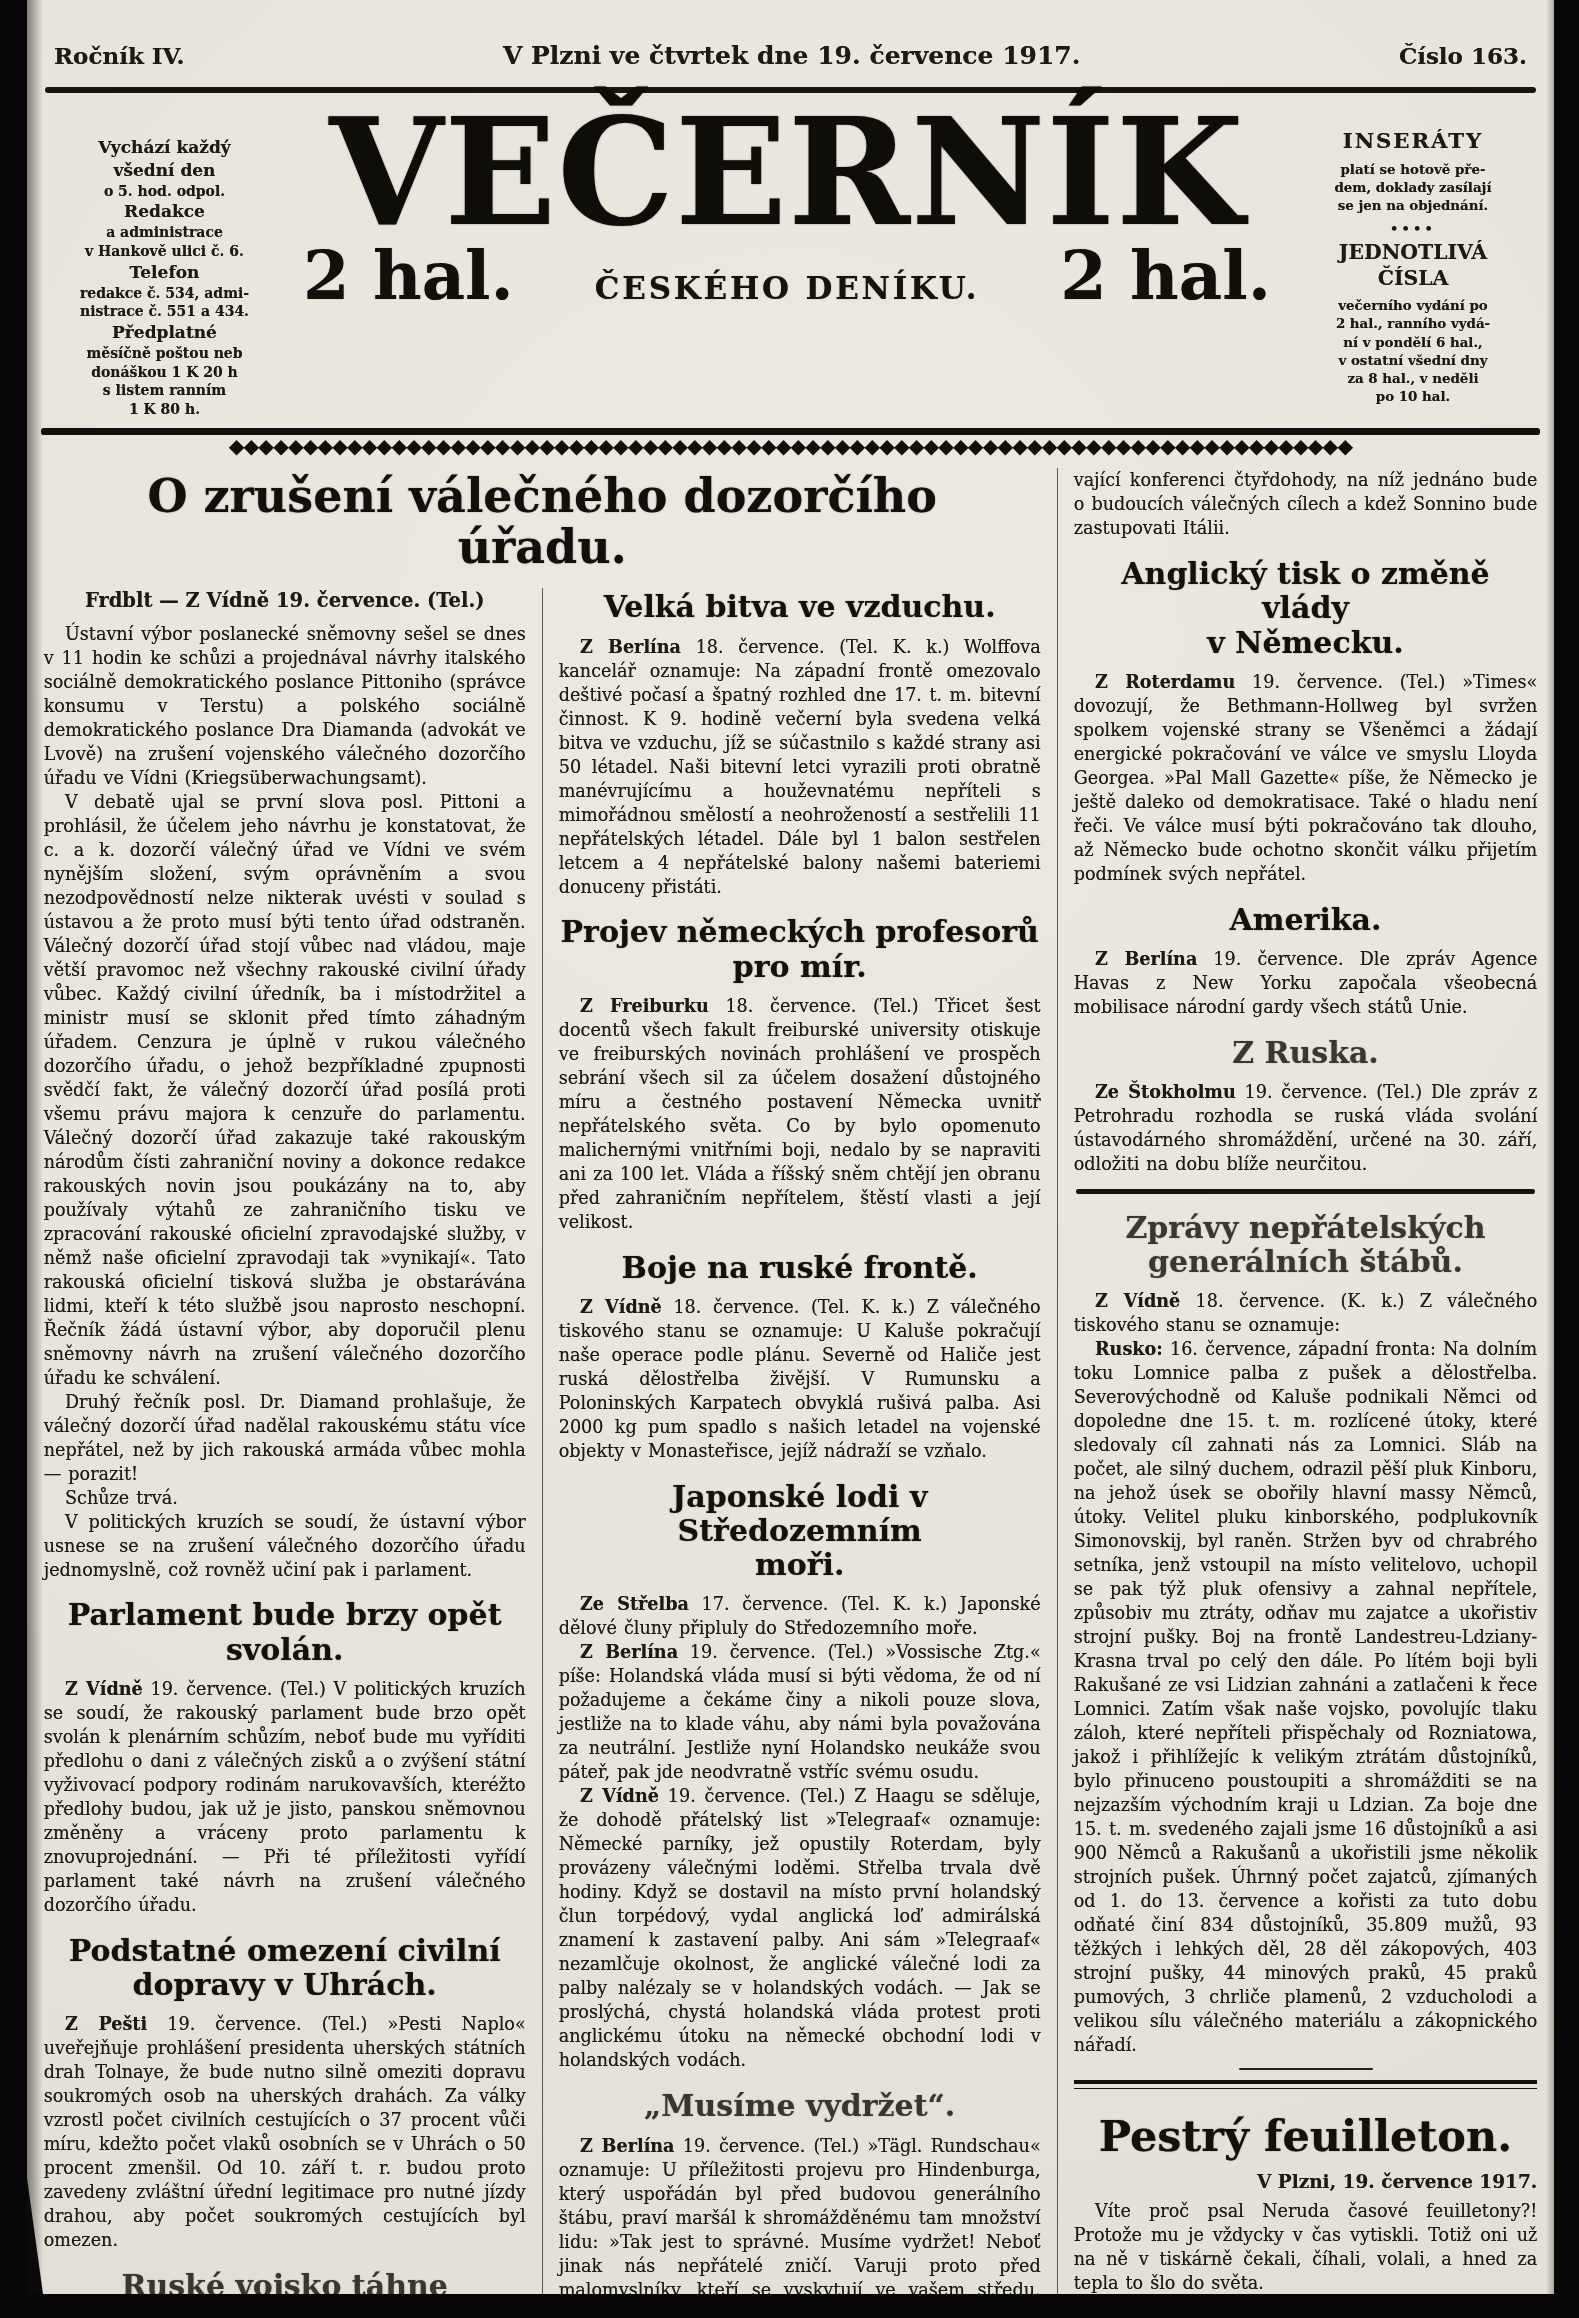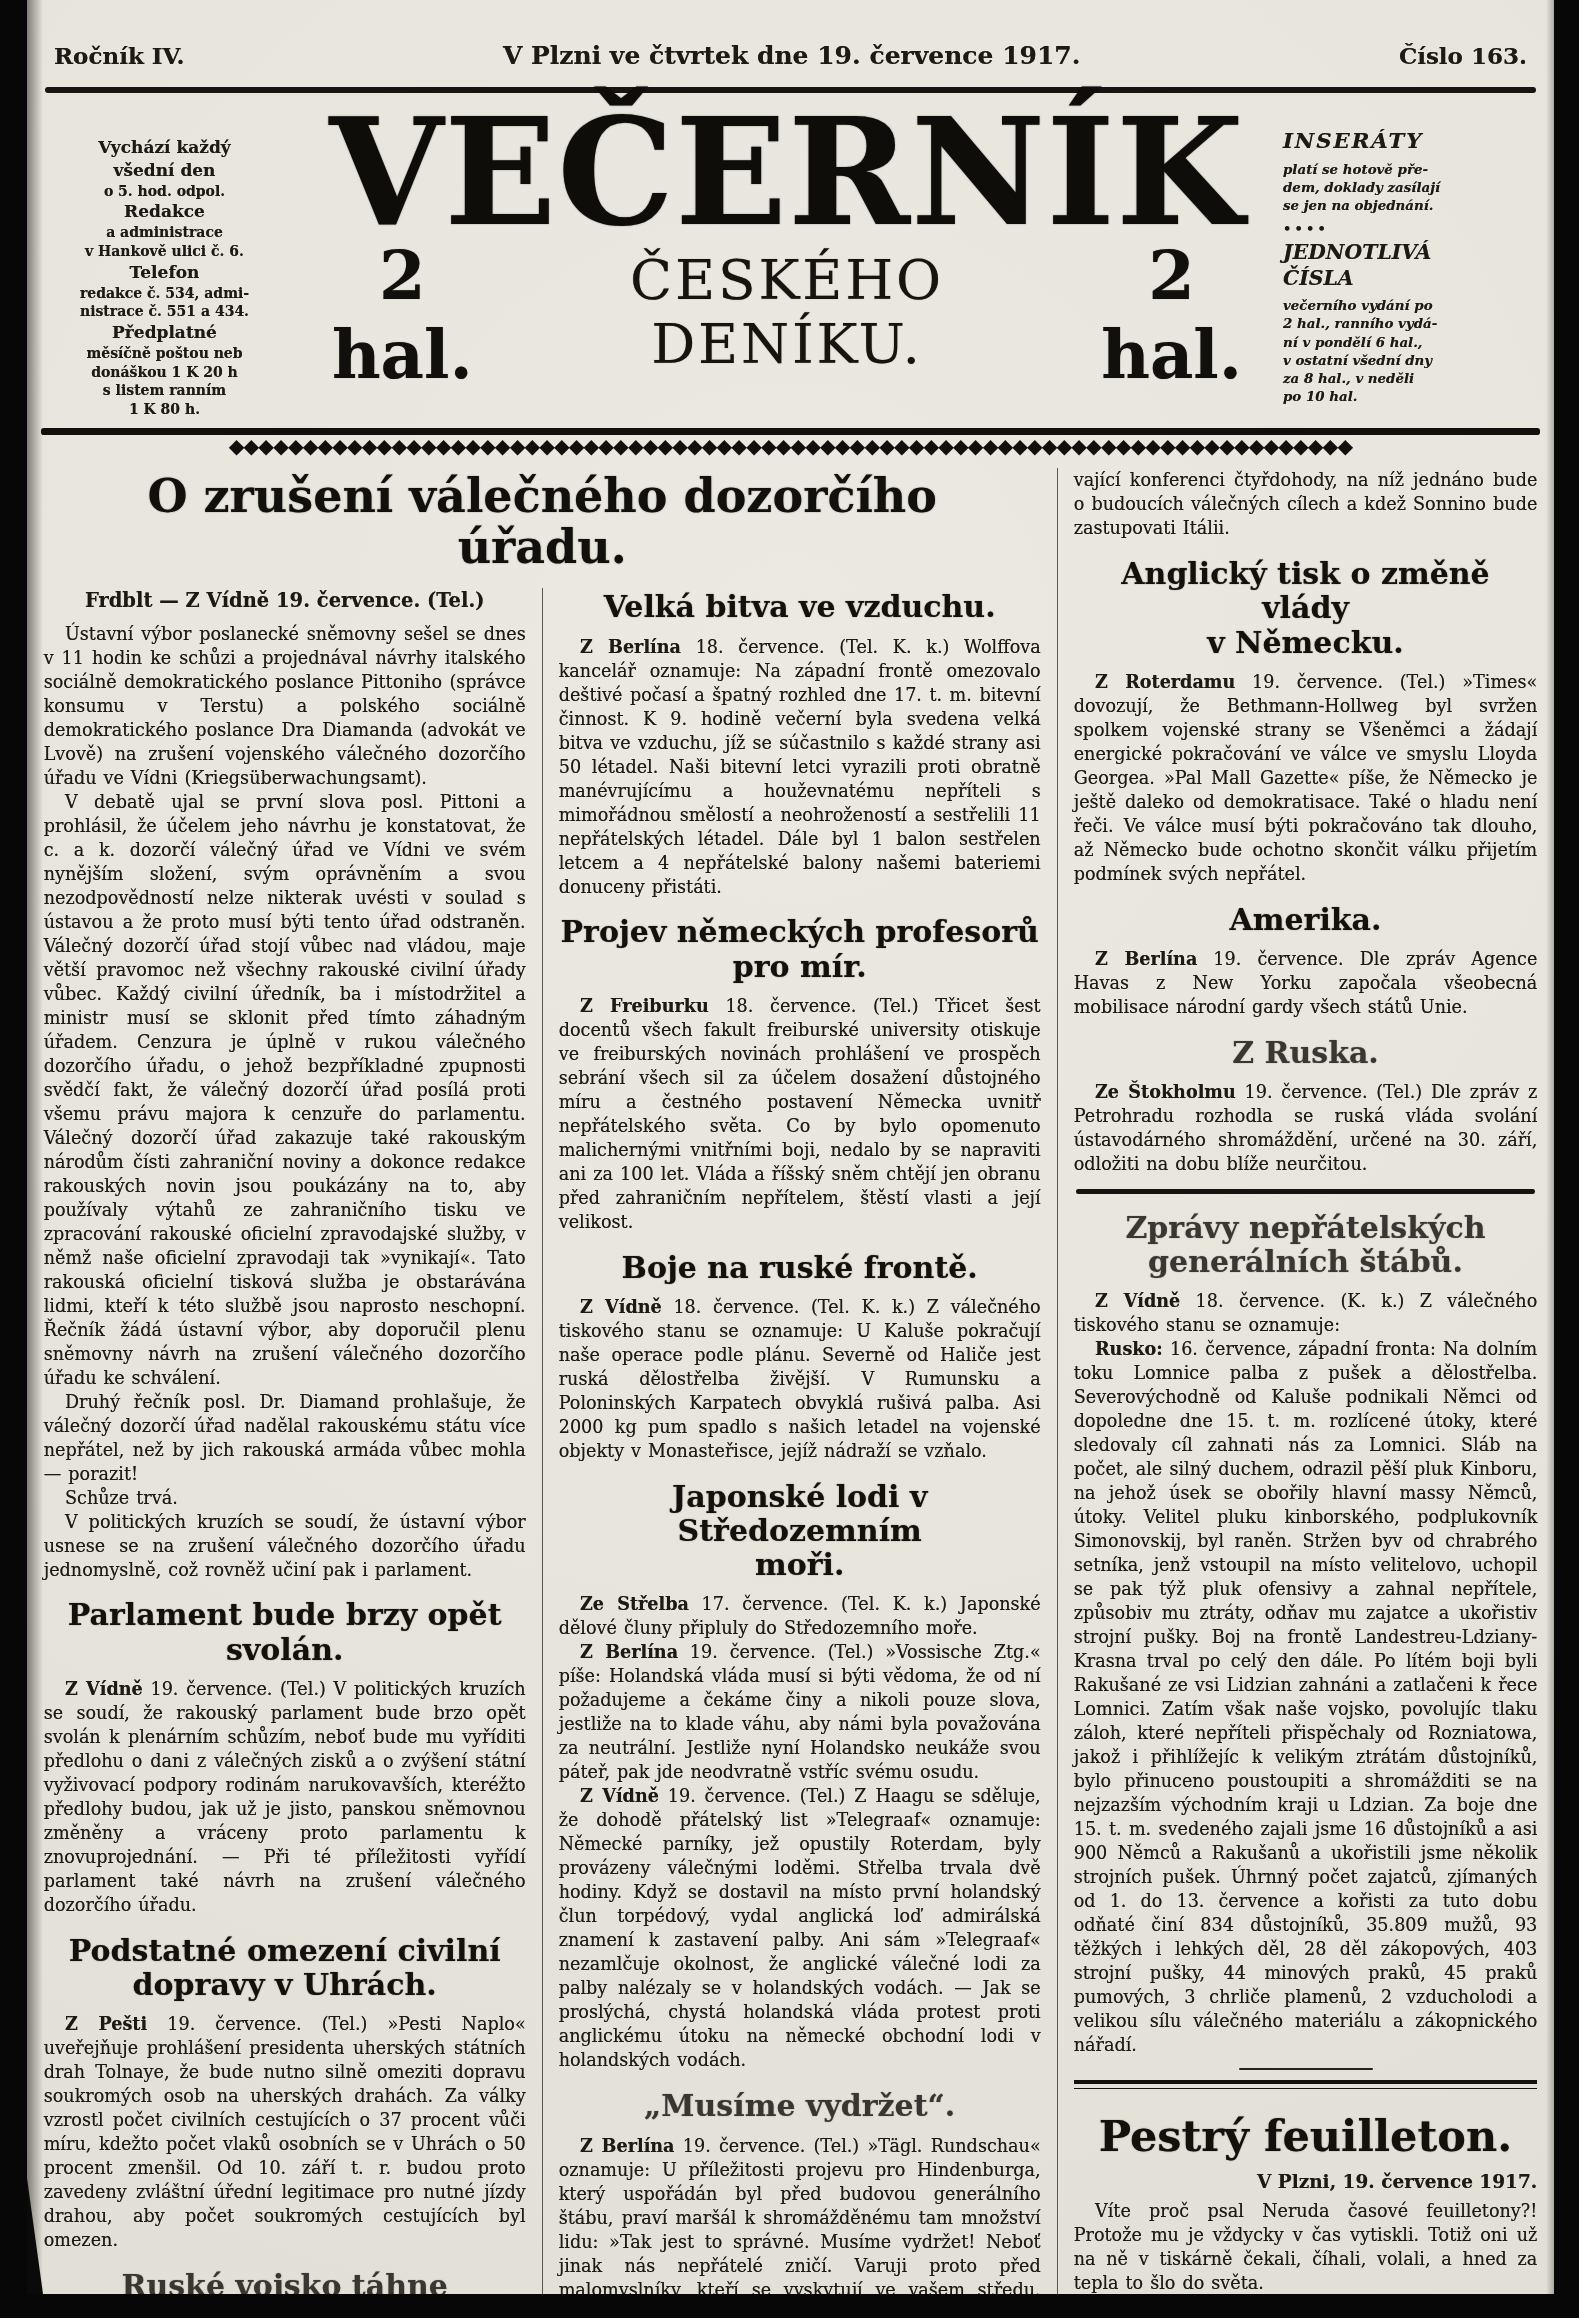--- a/index.html
+++ b/index.html
@@ -45,24 +45,24 @@
   .mh-line.big{font-size:17px;}
   .mh-center{flex:1;text-align:center;min-width:0;}
   .mh-title{
     font-size:147px;font-weight:bold;line-height:.94;letter-spacing:0.9px;
     color:#0f0d0a;text-shadow:0 0 1.4px rgba(15,13,10,.55);
     white-space:nowrap;
   }
   .price-row{display:flex;justify-content:space-between;align-items:baseline;
     padding:0 12px;margin-top:-6.5px;}
   .price{font-size:67px;font-weight:bold;color:#12100c;text-shadow:0 0 0.9px rgba(15,13,10,.5);}
-  .center-sub{font-size:55px;font-weight:normal;letter-spacing:2.8px;color:#17140f;
+  .center-sub{font-size:31px;font-weight:bold;letter-spacing:2.8px;color:#17140f;
     text-shadow:0 0 0.9px rgba(15,13,10,.5);text-align:center;}
-  .mh-right{width:260px;padding-top:24px;font-weight:bold;
-    text-shadow:0 0 0.5px rgba(20,17,13,.6);font-style:italic;}
+  .mh-right{width:260px;padding-top:24px;text-align:center;font-weight:bold;
+    text-shadow:0 0 0.5px rgba(20,17,13,.6);}
   .rt-title{font-size:21.3px;letter-spacing:1.9px;}
   .rt-line{font-size:13.4px;line-height:1.36;}
   .rt-sep{font-size:13px;letter-spacing:3.2px;margin:6.5px 0 4.6px;}
   .rt-mid{font-size:20.4px;line-height:1.18;margin-top:1px;}
   .rt-body{margin-top:6.5px;}
   
   .rule-mid{height:7px;background:#12100d;margin:9.3px 14px 0;border-radius:2.8px;}
   .diamonds{
     white-space:nowrap;overflow:hidden;text-align:center;
     font-family:"DejaVu Sans", sans-serif;

